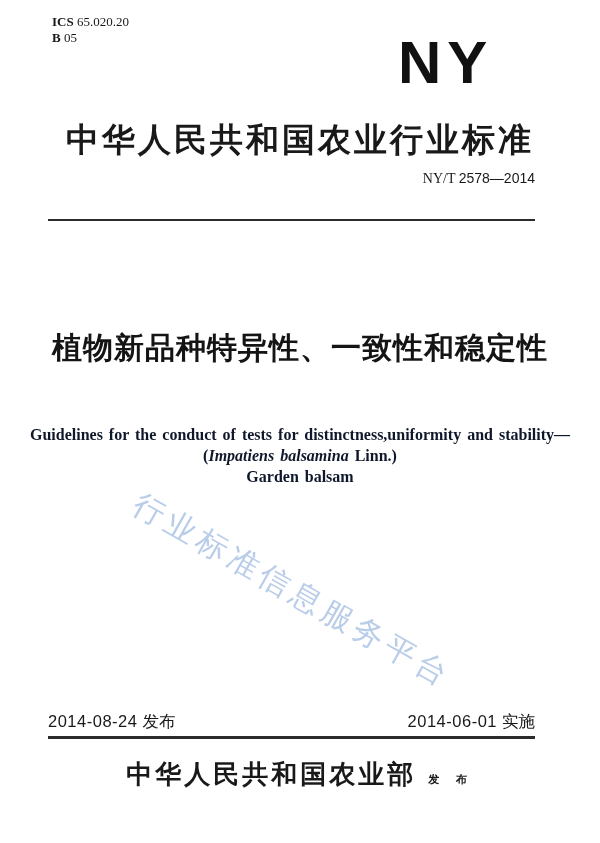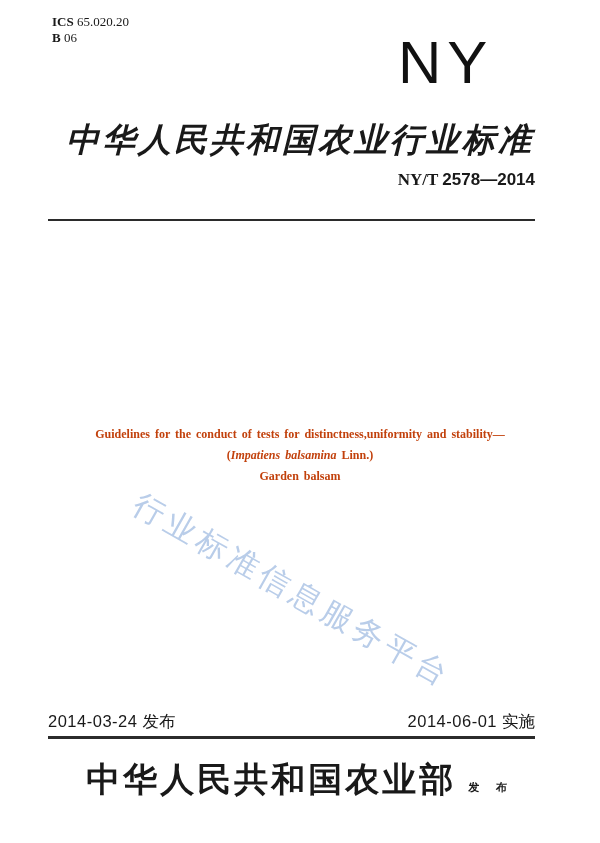--- a/index.html
+++ b/index.html
@@ -35,48 +35,47 @@
     font-family: Liberation Serif, serif;
     font-weight: normal;
   }
 
   
   .logo {
     position: absolute;
     left: 398px;
     top: 33px;
     font-family: "Liberation Sans", sans-serif;
-    font-weight: 400;
+    font-weight: 700;
     font-size: 60px;
     line-height: 1;
     letter-spacing: 6px;
     color: #111;
   }
 
   
   .header-title {
     position: absolute;
     left: 0;
     top: 118px;
     width: 100%;
     text-align: center;
     font-family: "Liberation Serif", serif;
     font-weight: bold;
     font-size: 33px;
     letter-spacing: 3px;
     white-space: nowrap;
-    font-style: italic;
   }
 
   .std-number {
     position: absolute;
     right: 65px;
     top: 170px;
-    font-size: 17px;
-    font-weight: bold;
+    font-size: 14px;
+    font-weight: normal;
     white-space: nowrap;
   }
   .std-number .prefix { font-family: "Liberation Serif", serif; }
   .std-number .num { font-family: "Liberation Sans", sans-serif; }
 
   .rule {
     position: absolute;
     left: 48px;
     width: 487px;
     background: #2b2b2b;
@@ -101,24 +100,24 @@
 
   
   .english-title {
     position: absolute;
     left: 0;
     top: 424px;
     width: 100%;
     text-align: center;
     font-family: "Liberation Serif", serif;
     font-weight: bold;
-    font-size: 12px;
+    font-size: 16px;
     line-height: 21px;
     word-spacing: 2px;
-    color: #c2410c;
+    color: #0f172a;
   }
   .english-title .italic { font-style: italic; }
 
   
   .watermark {
     position: absolute;
     left: 146px;
     top: 484px;
     font-family: "Liberation Serif", serif;
     font-size: 31px;
@@ -149,65 +148,66 @@
     position: absolute;
     left: 0;
     top: 757px;
     width: 100%;
     text-align: center;
     white-space: nowrap;
   }
   .publisher-row .org {
     font-family: "Liberation Serif", serif;
     font-weight: bold;
-    font-size: 34px;
+    font-size: 26px;
     letter-spacing: 3px;
   }
   .publisher-row .action {
     font-family: "Liberation Serif", serif;
     font-weight: bold;
     font-size: 11px;
     letter-spacing: 7px;
     margin-left: 12px;
   }
 </style>
 </head>
 <body>
 
 <div class="page">
 
   <div class="ics-block">
     <div><span class="lbl">ICS</span> <span class="num">65.020.20</span></div>
-    <div><span class="lbl">B</span> <span class="num">06</span></div>
+    <div><span class="lbl">B</span> <span class="num">05</span></div>
   </div>
 
   <div class="logo">NY</div>
 
   <div class="header-title">中华人民共和国农业行业标准</div>
 
   <div class="std-number">
     <span class="prefix">NY/T</span>
     <span class="num">2578—2014</span>
   </div>
 
   <div class="rule rule-top"></div>
 
   <div class="main-title">
+    <div>植物新品种特异性、一致性和稳定性</div>
   </div>
 
   <div class="english-title">
     <div>Guidelines for the conduct of tests for distinctness,uniformity and stability—</div>
     <div><span>(</span><span class="italic">Impatiens balsamina</span><span> Linn.)</span></div>
     <div>Garden balsam</div>
   </div>
 
   <div class="watermark" style="color: rgb(185, 205, 233);">行业标准信息服务平台</div>
 
   <div class="dates-row">
-    <div><span class="date">2014-03-24</span><span class="zh">发布</span></div>
+    <div><span class="date">2014-08-24</span><span class="zh">发布</span></div>
     <div><span class="date">2014-06-01</span><span class="zh">实施</span></div>
   </div>
 
   <div class="rule rule-bottom"></div>
 
   <div class="publisher-row">
     <span class="org">中华人民共和国农业部</span><span class="action">发 布</span>
   </div>
 
 </div>

